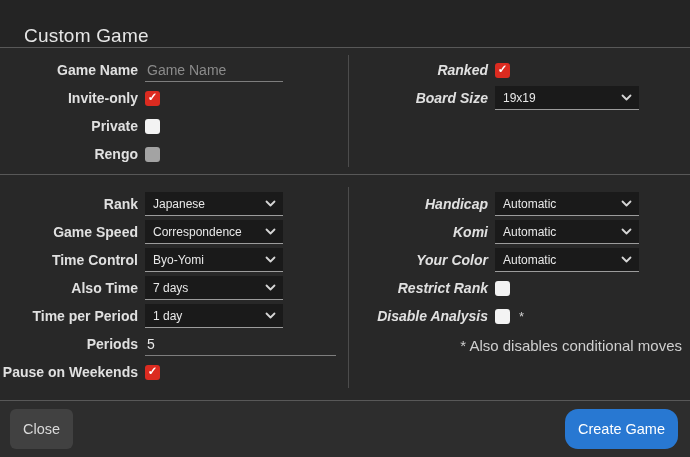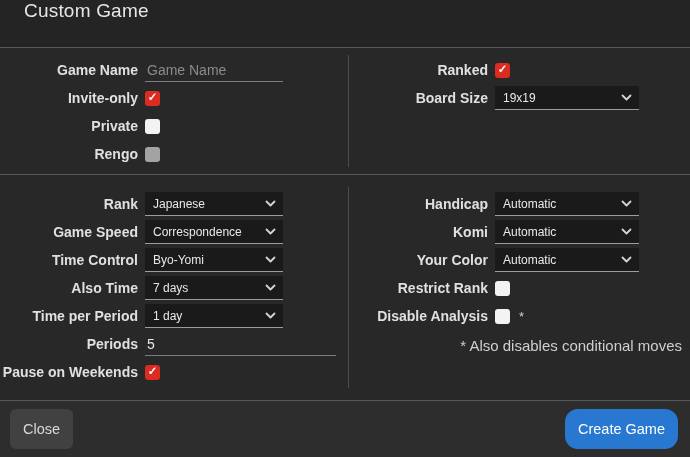--- a/index.html
+++ b/index.html
@@ -5,40 +5,40 @@
   html,body { margin:0; padding:0; background:#1c1c1c; }
   .dialog {
     width:690px; height:457px; position:relative; overflow:hidden;
     background:#282828; color:#ddd;
     font-family:"Liberation Sans", sans-serif;
   }
   
   .header {
     height:48px; box-sizing:border-box; background:#242424;
     border-bottom:1px solid #585858;
-    display:flex; align-items:flex-start; padding-left:24px;
+    display:flex; align-items:flex-end; padding-left:24px;
   }
   .title { font-size:19px; color:#e6e6e6; letter-spacing:.2px; }
 
   
   .section { position:relative; display:flex; box-sizing:border-box; }
   .section-top { height:126px; padding-top:8px; }
   .section-bottom { height:226px; border-top:1px solid #585858; padding-top:15px; }
   .col-left  { width:348px; box-sizing:border-box; }
   .col-right { width:342px; box-sizing:border-box; }
   .vdiv { position:absolute; left:348px; top:7px; bottom:7px; width:1px; background:#4c4c4c; }
   .section-bottom .vdiv { top:12px; bottom:12px; }
 
   
   .row { display:flex; align-items:center; height:28px; }
   .label {
     flex:0 0 145px; text-align:right; padding-right:7px; box-sizing:border-box;
     font-weight:bold; font-size:14px; color:#e0e0e0; white-space:nowrap;
   }
-  .col-right .label { flex:0 0 147px; }
+  .col-right .label { flex:0 0 147px;font-style:italic; }
 
   
   .select {
     width:138px; height:24px; background:#1a1a1a;
     border-bottom:1px solid #9c9c9c; box-sizing:border-box;
     display:flex; align-items:center; justify-content:space-between;
     padding:0 7px 0 8px; font-size:12px; color:#e8e8e8; cursor:pointer;
   }
   .col-right .select { width:144px; }
   .chevron { display:flex; align-items:center; }

